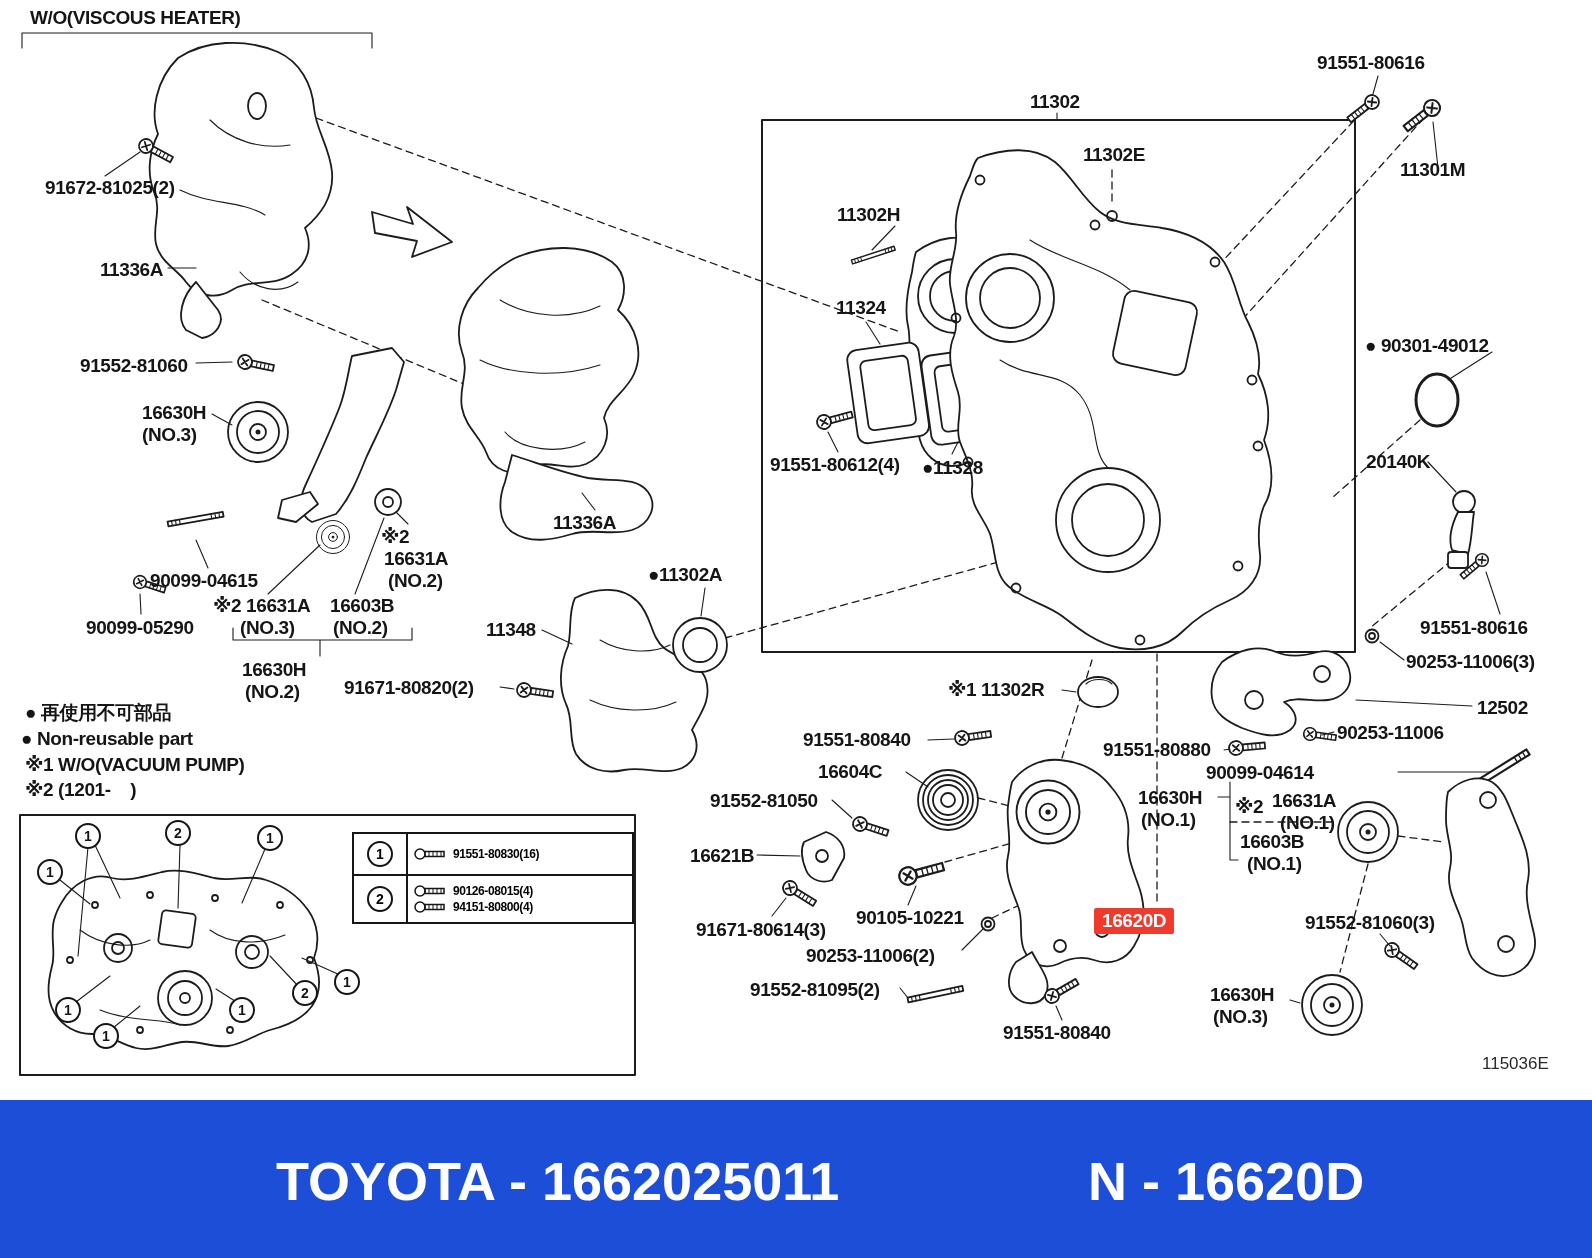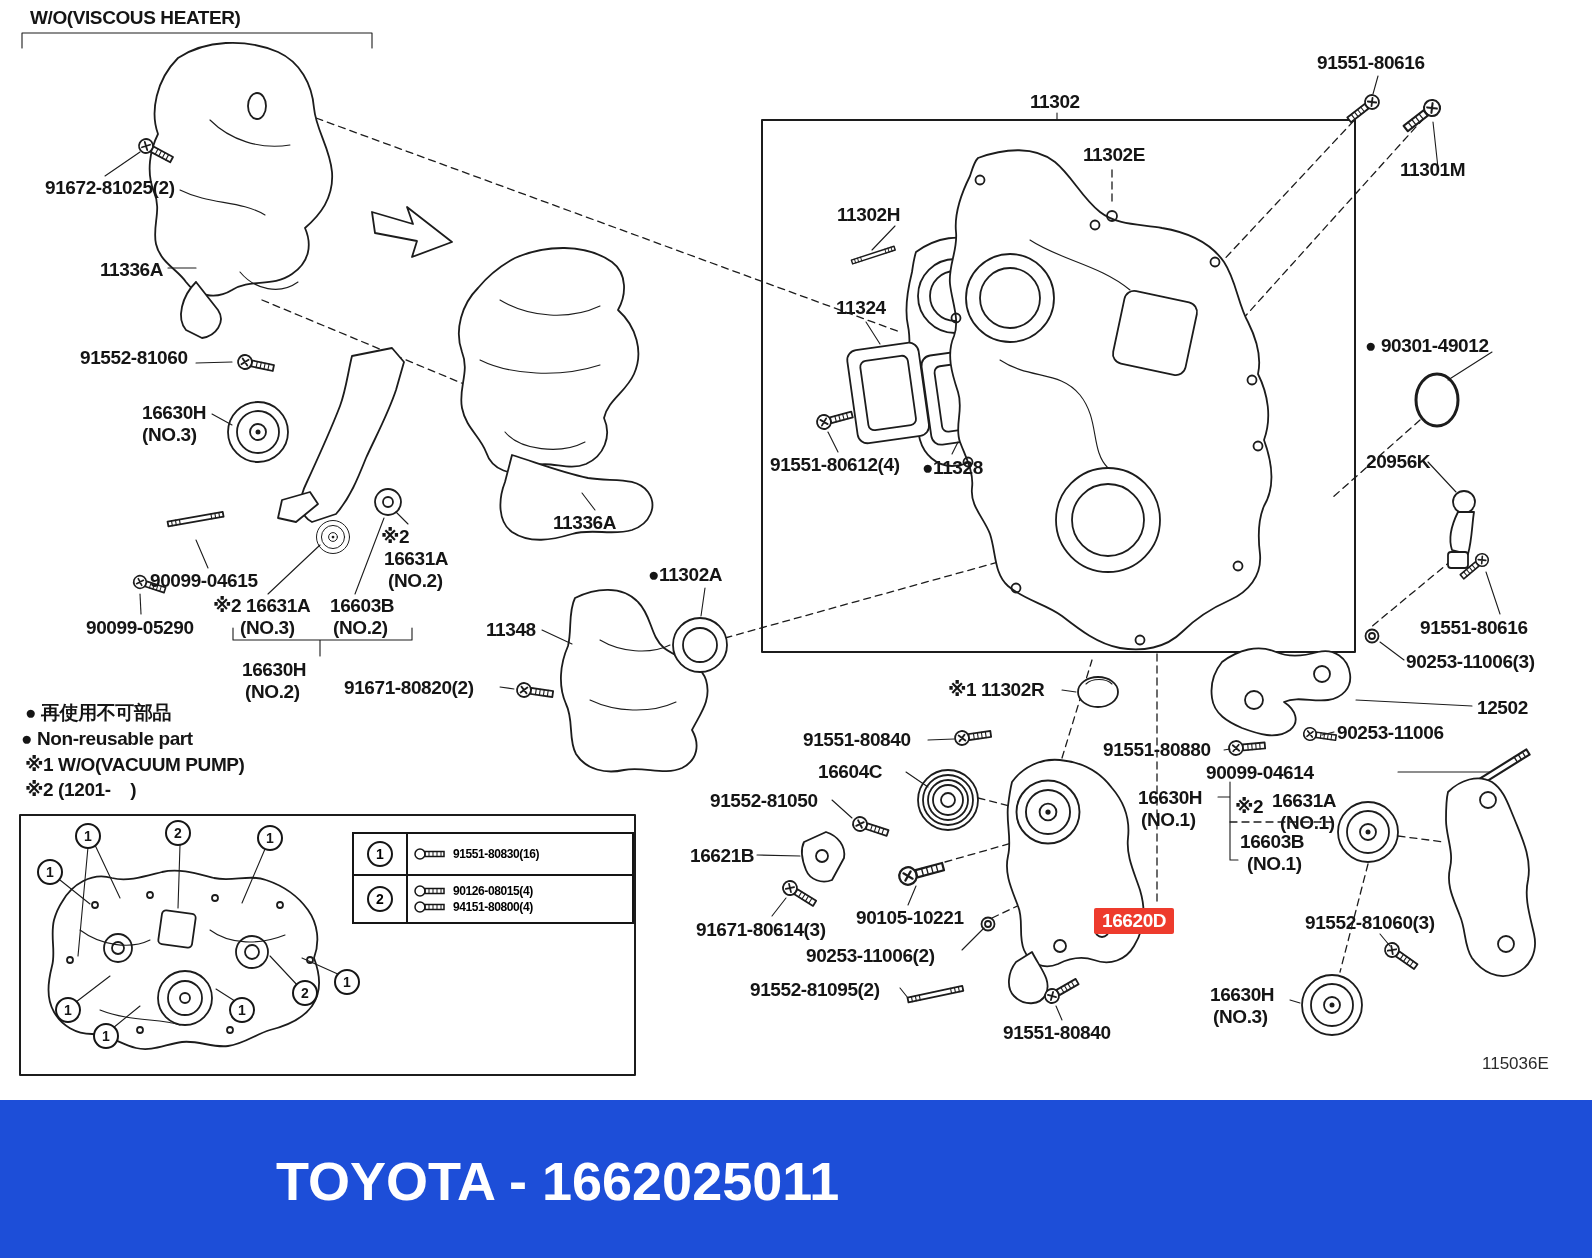--- a/index.html
+++ b/index.html
@@ -310,21 +310,21 @@
         <path d="M299,987 L270,956"></path>
         <path d="M340,975 L302,958"></path>
       </g>
     </g>
   </svg>
 
   <div id="labels-layer">
       <div class="plabel" style="left: 30px; top: 8px;">W/O(VISCOUS HEATER)</div>
       <div class="plabel" style="left: 45px; top: 178px;">91672-81025(2)</div>
       <div class="plabel" style="left: 100px; top: 260px;">11336A</div>
-      <div class="plabel" style="left: 80px; top: 348px;">91552-81060</div>
+      <div class="plabel" style="left: 80px; top: 356px;">91552-81060</div>
       <div class="plabel" style="left: 142px; top: 403px;">16630H</div>
       <div class="plabel" style="left: 142px; top: 425px;">(NO.3)</div>
       <div class="plabel" style="left: 381px; top: 527px;">※2</div>
       <div class="plabel" style="left: 384px; top: 549px;">16631A</div>
       <div class="plabel" style="left: 388px; top: 571px;">(NO.2)</div>
       <div class="plabel" style="left: 150px; top: 571px;">90099-04615</div>
       <div class="plabel" style="left: 86px; top: 618px;">90099-05290</div>
       <div class="plabel" style="left: 213px; top: 596px;">※2 16631A</div>
       <div class="plabel" style="left: 240px; top: 618px;">(NO.3)</div>
       <div class="plabel" style="left: 330px; top: 596px;">16603B</div>
@@ -341,21 +341,21 @@
       <div class="plabel" style="left: 1030px; top: 92px;">11302</div>
       <div class="plabel" style="left: 1083px; top: 145px;">11302E</div>
       <div class="plabel" style="left: 837px; top: 205px;">11302H</div>
       <div class="plabel" style="left: 836px; top: 298px;">11324</div>
       <div class="plabel" style="left: 770px; top: 455px;">91551-80612(4)</div>
       <div class="plabel" style="left: 922px; top: 458px;">●11328</div>
       <div class="plabel" style="left: 648px; top: 565px;">●11302A</div>
       <div class="plabel" style="left: 1317px; top: 53px;">91551-80616</div>
       <div class="plabel" style="left: 1400px; top: 160px;">11301M</div>
       <div class="plabel" style="left: 1365px; top: 336px;">● 90301-49012</div>
-      <div class="plabel" style="left: 1366px; top: 452px;">20956K</div>
+      <div class="plabel" style="left: 1366px; top: 452px;">20140K</div>
       <div class="plabel" style="left: 1420px; top: 618px;">91551-80616</div>
       <div class="plabel" style="left: 1406px; top: 652px;">90253-11006(3)</div>
       <div class="plabel" style="left: 1477px; top: 698px;">12502</div>
       <div class="plabel" style="left: 1337px; top: 723px;">90253-11006</div>
       <div class="plabel" style="left: 948px; top: 680px;">※1 11302R</div>
       <div class="plabel" style="left: 803px; top: 730px;">91551-80840</div>
       <div class="plabel" style="left: 818px; top: 762px;">16604C</div>
       <div class="plabel" style="left: 1103px; top: 740px;">91551-80880</div>
       <div class="plabel" style="left: 1174px; top: 763px; margin-left: 32px;">90099-04614</div>
       <div class="plabel" style="left: 1138px; top: 788px;">16630H</div>
@@ -430,15 +430,16 @@
               </g>
             </svg>
           <span>94151-80800(4)</span>
         </div>
       </div>
     </div>
   </div>
 
   <div class="footer">
     <span class="left">TOYOTA - 1662025011</span>
+    <span class="right">N - 16620D</span>
   </div>
 
 </div>
 
 </body></html>

